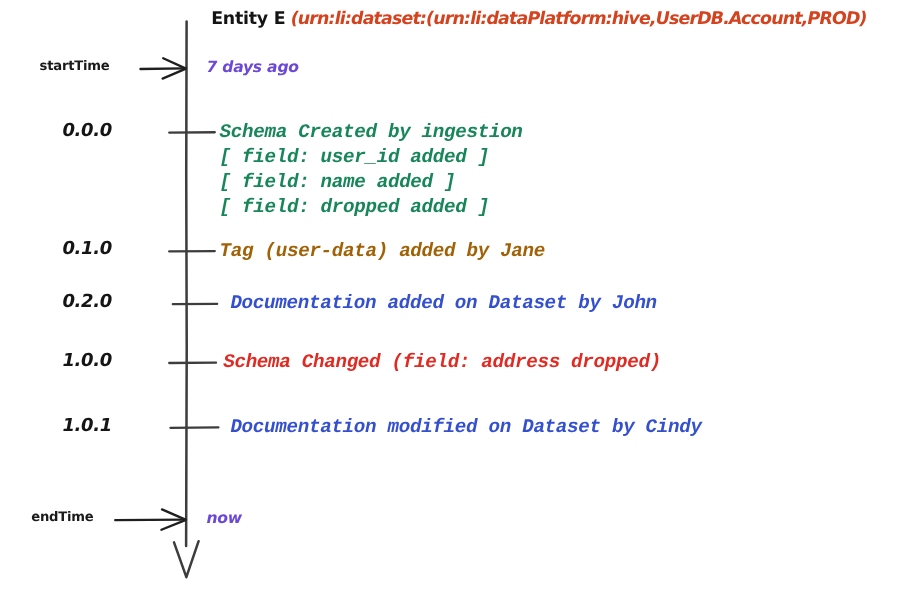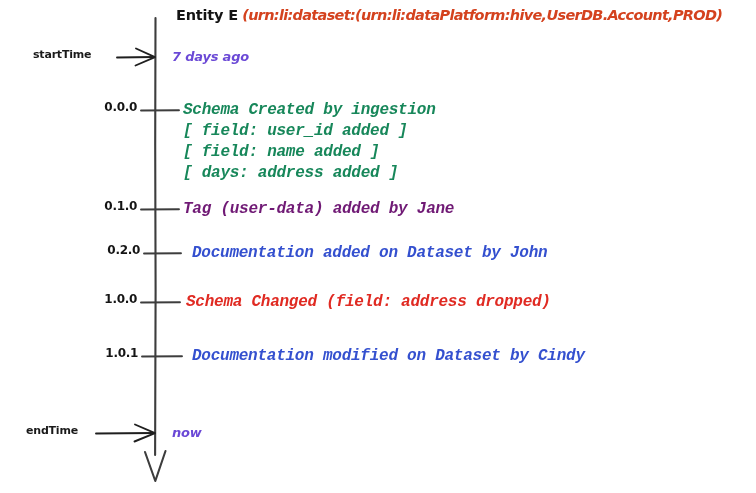--- a/index.html
+++ b/index.html
@@ -37,23 +37,24 @@
     position: absolute;
     white-space: nowrap;
     line-height: 1.05;
     letter-spacing: 0.2px;
   }
 
   .version {
     font-family: "DejaVu Sans", sans-serif;
     font-weight: 700;
     color: #151515;
-    font-size: 12px;
+    font-size: 15px;
     letter-spacing: -0.3px;
-    text-align: right;
+    text-align: left;
+    font-style: italic;
   }
 
   .endpoint-label {
     font-family: "DejaVu Sans", sans-serif;
     font-weight: 600;
     color: #1a1a1a;
     font-size: 11px;
     letter-spacing: -0.2px;
   }
 
@@ -138,25 +139,25 @@
   </div>
 
   <div class="txt endpoint-label" style="left:33px; top:49px;">startTime</div>
   <div class="endpoint-value" style="top:49px; color:#6b49d6;">7 days ago</div>
 
   <div class="txt version" style="left:52px; top:101px; width:85px;">0.0.0</div>
   <div class="event-text" style="top:101px; color:#17875a;">
     <span>Schema Created by ingestion</span>
     <span class="event-sub">[ field: user_id added ]</span>
     <span class="event-sub">[ field: name added ]</span>
-    <span class="event-sub">[ days: address added ]</span>
+    <span class="event-sub">[ field: dropped added ]</span>
   </div>
 
   <div class="txt version" style="left:52px; top:200px; width:85px;">0.1.0</div>
-  <div class="event-text" style="top:200px; color:#701a75;">
+  <div class="event-text" style="top:200px; color:#a16207;">
     <span>Tag (user-data) added by Jane</span>
   </div>
 
   <div class="txt version" style="left:52px; top:244px; width:88px;">0.2.0</div>
   <div class="event-text" style="top:244px; left:192px; color:#3450cf;">
     <span>Documentation added on Dataset by John</span>
   </div>
 
   <div class="txt version" style="left:52px; top:293px; width:85px;">1.0.0</div>
   <div class="event-text" style="top:293px; left:186px; color:#e02a22;">

